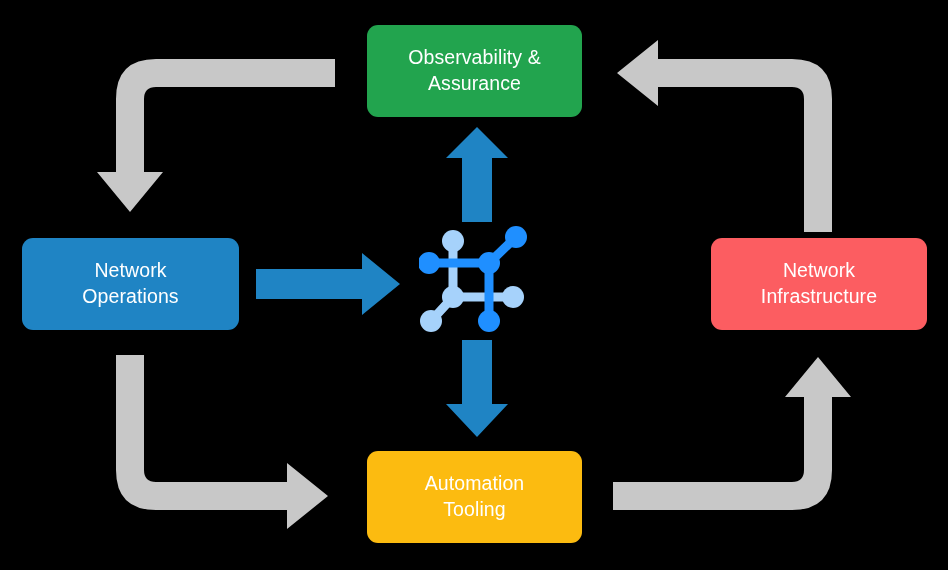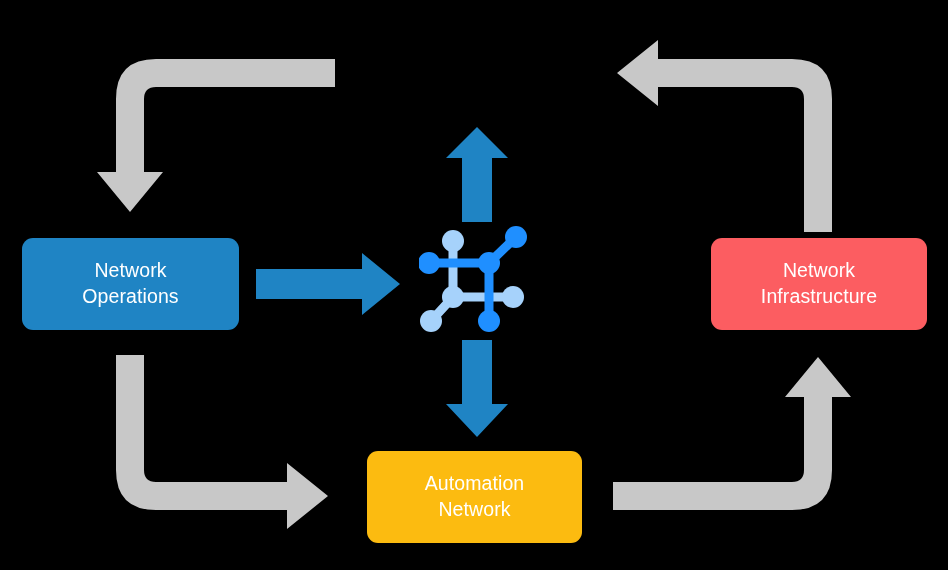--- a/index.html
+++ b/index.html
@@ -115,29 +115,33 @@
 
       <g fill="#1f8fff">
         <circle cx="10" cy="42" r="11"></circle>
         <circle cx="70" cy="42" r="11"></circle>
         <circle cx="97" cy="16" r="11"></circle>
         <circle cx="70" cy="100" r="11"></circle>
       </g>
     </svg>
   </div>
 
+  <div class="node-box" id="box-observability" style="background: rgb(34, 164, 78); color: rgb(255, 255, 255);">
+    <span>Observability &amp;
+Assurance</span>
+  </div>
 
   <div class="node-box" id="box-operations" style="background: rgb(31, 132, 196); color: rgb(255, 255, 255);">
     <span>Network
 Operations</span>
   </div>
 
   <div class="node-box" id="box-infrastructure" style="background: rgb(252, 93, 97); color: rgb(255, 255, 255);">
     <span>Network
 Infrastructure</span>
   </div>
 
   <div class="node-box" id="box-automation" style="background: rgb(252, 187, 16); color: rgb(255, 255, 255);">
     <span>Automation
-Network</span>
+Tooling</span>
   </div>
 
 </div>
 
 </body></html>

